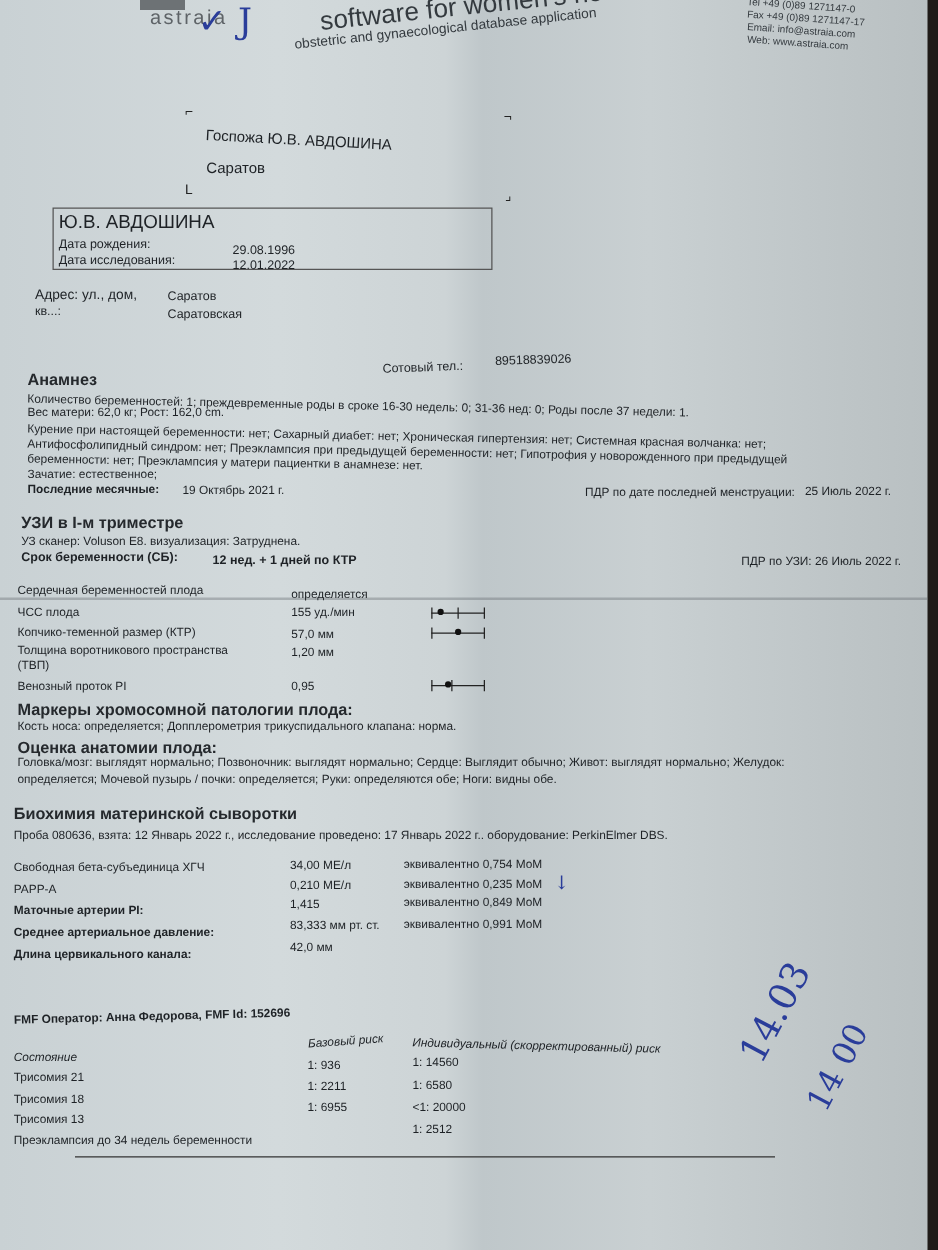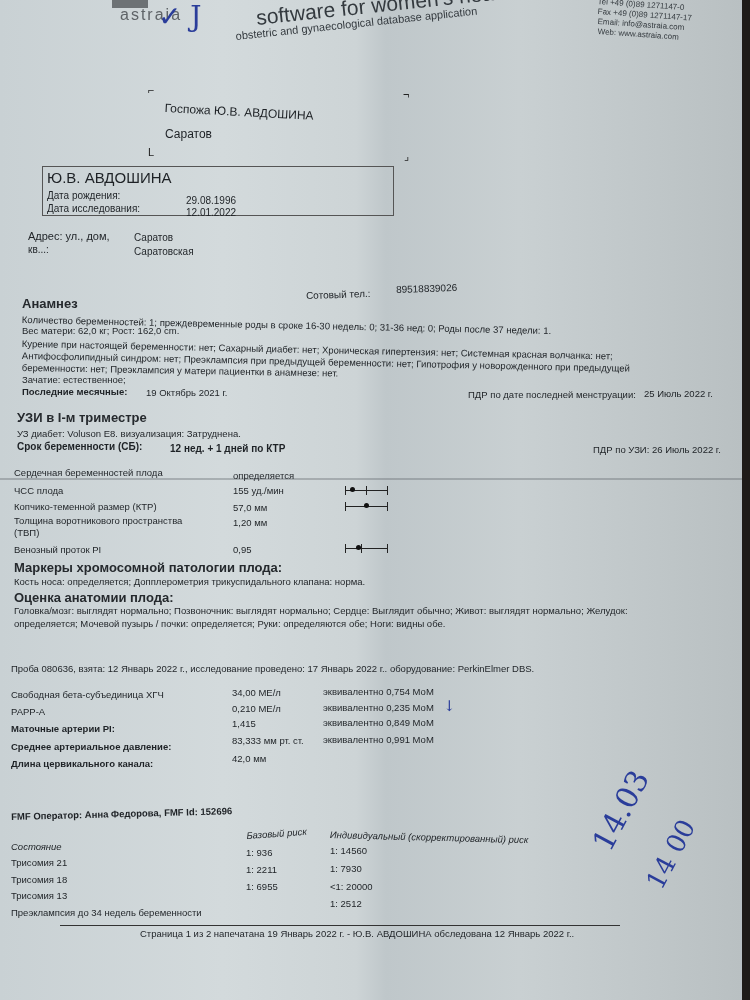--- a/index.html
+++ b/index.html
@@ -76,21 +76,21 @@
   <div class="abs t9" style="left:22px;top:338px;transform:rotate(1.2deg);transform-origin:0 0;">Курение при настоящей беременности: нет;  Сахарный диабет: нет;  Хроническая гипертензия: нет;  Системная красная волчанка: нет;</div>
   <div class="abs t9" style="left:22px;top:350px;transform:rotate(1.2deg);transform-origin:0 0;">Антифосфолипидный синдром: нет;  Преэклампсия при предыдущей беременности: нет;  Гипотрофия у новорожденного при предыдущей</div>
   <div class="abs t9" style="left:22px;top:362px;transform:rotate(1deg);transform-origin:0 0;">беременности: нет;  Преэклампсия у матери пациентки в анамнезе: нет.</div>
   <div class="abs t9" style="left:22px;top:374px;">Зачатие: естественное;</div>
   <div class="abs t9 bold" style="left:22px;top:386px;">Последние месячные:</div>
   <div class="abs t9" style="left:146px;top:387px;">19 Октябрь 2021 г.</div>
   <div class="abs t9" style="left:468px;top:389px;">ПДР по дате последней менструации:</div>
   <div class="abs t9" style="left:644px;top:388px;">25 Июль 2022 г.</div>
 
   <div class="abs h2" style="left:17px;top:410px;">УЗИ в I-м триместре</div>
-  <div class="abs t9" style="left:17px;top:428px;">УЗ диабет: Voluson E8. визуализация: Затруднена.</div>
+  <div class="abs t9" style="left:17px;top:428px;">УЗ сканер: Voluson E8. визуализация: Затруднена.</div>
   <div class="abs t10 bold" style="left:17px;top:441px;">Срок беременности (СБ):</div>
   <div class="abs t10 bold" style="left:170px;top:443px;">12 нед. + 1 дней по КТР</div>
   <div class="abs t9" style="left:593px;top:444px;">ПДР по УЗИ: 26 Июль 2022 г.</div>
 
   <div class="fold" style="top:478px;"></div>
 
   <div class="abs t9" style="left:14px;top:467px;">Сердечная беременностей плода</div>
   <div class="abs t9" style="left:233px;top:470px;">определяется</div>
 
   <div class="abs t9" style="left:14px;top:485px;">ЧСС плода</div>
@@ -126,20 +126,21 @@
       <div class="dot" style="left:11px"></div>
   </div>
 
   <div class="abs h3" style="left:14px;top:560px;">Маркеры хромосомной патологии плода:</div>
   <div class="abs t9" style="left:14px;top:576px;">Кость носа: определяется;  Допплерометрия трикуспидального клапана: норма.</div>
 
   <div class="abs h3" style="left:14px;top:590px;">Оценка анатомии плода:</div>
   <div class="abs t9" style="left:14px;top:605px;">Головка/мозг: выглядят нормально;  Позвоночник: выглядят нормально;  Сердце: Выглядит обычно;  Живот: выглядят нормально;  Желудок:</div>
   <div class="abs t9" style="left:14px;top:618px;">определяется;  Мочевой пузырь / почки: определяется;  Руки: определяются обе;  Ноги: видны обе.</div>
 
+  <div class="abs h2" style="left:11px;top:643px;">Биохимия материнской сыворотки</div>
   <div class="abs t9" style="left:11px;top:663px;">Проба 080636, взята: 12 Январь 2022 г., исследование проведено: 17 Январь 2022 г..   оборудование: PerkinElmer DBS.</div>
 
   <div class="abs t9" style="left:11px;top:689px;">Свободная бета-субъединица ХГЧ</div>
   <div class="abs t9" style="left:232px;top:687px;">34,00 МЕ/л</div>
   <div class="abs t9" style="left:323px;top:686px;">эквивалентно 0,754 МоМ</div>
 
   <div class="abs t9" style="left:11px;top:706px;">PAPP-A</div>
   <div class="abs t9" style="left:232px;top:703px;">0,210 МЕ/л</div>
   <div class="abs t9" style="left:323px;top:702px;">эквивалентно 0,235 МоМ</div>
   <div class="abs hand" style="left:443px;top:697px;font-size:15px;">↓</div>
@@ -162,24 +163,23 @@
   <div class="abs t9 ital" style="left:11px;top:841px;">Состояние</div>
   <div class="abs t9 ital" style="left:246px;top:830px;transform:rotate(-4deg);transform-origin:0 0;">Базовый риск</div>
   <div class="abs t9 ital" style="left:330px;top:829px;transform:rotate(1.5deg);transform-origin:0 0;">Индивидуальный (скорректированный) риск</div>
 
   <div class="abs t9" style="left:11px;top:857px;">Трисомия 21</div>
   <div class="abs t9" style="left:246px;top:847px;">1: 936</div>
   <div class="abs t9" style="left:330px;top:845px;">1: 14560</div>
 
   <div class="abs t9" style="left:11px;top:874px;">Трисомия 18</div>
   <div class="abs t9" style="left:246px;top:864px;">1: 2211</div>
-  <div class="abs t9" style="left:330px;top:863px;">1: 7930</div>
+  <div class="abs t9" style="left:330px;top:863px;">1: 6580</div>
 
   <div class="abs t9" style="left:11px;top:890px;">Трисомия 13</div>
   <div class="abs t9" style="left:246px;top:881px;">1: 6955</div>
   <div class="abs t9" style="left:330px;top:881px;">&lt;1: 20000</div>
 
   <div class="abs t9" style="left:11px;top:907px;">Преэклампсия до 34 недель беременности</div>
   <div class="abs t9" style="left:330px;top:898px;">1: 2512</div>
 
   <div class="abs footer-line"></div>
-  <div class="abs t9" style="left:140px;top:928px;">Страница 1 из 2 напечатана 19 Январь 2022 г. -  Ю.В. АВДОШИНА обследована 12 Январь 2022 г..</div>
 </div>
 
 </body></html>

